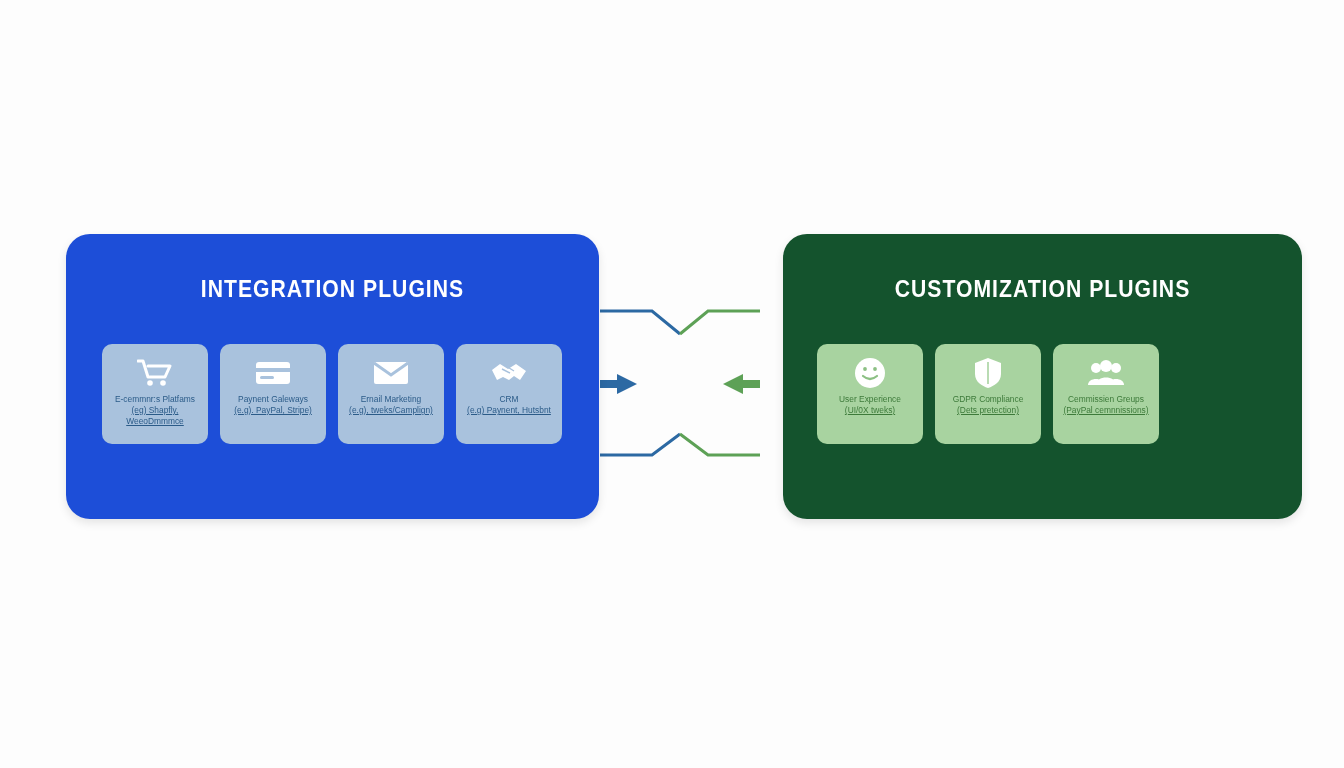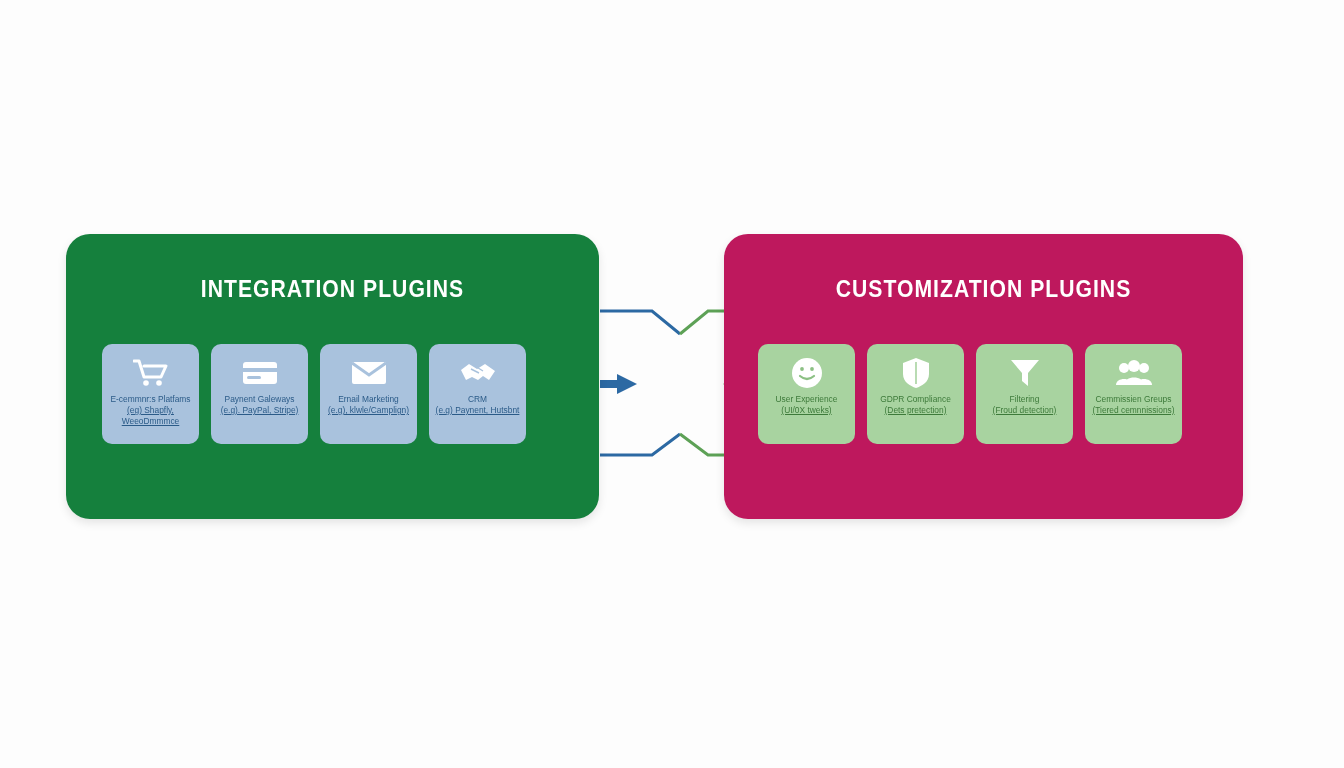--- a/index.html
+++ b/index.html
@@ -23,27 +23,27 @@
   .panel {
     position: absolute;
     top: 234px;
     height: 285px;
     border-radius: 24px;
     box-shadow: 0 4px 10px rgba(0,0,0,0.10);
   }
   .panel-left {
     left: 66px;
     width: 533px;
-    background: #15803d;
+    background: #1d4ed8;
     padding-left: 40px;
   }
   .panel-right {
-    left: 724px;
+    left: 783px;
     width: 519px;
-    background: #be185d;
+    background: #14532d;
   }
 
   .panel-title {
     position: absolute;
     top: 42px;
     left: 0;
     width: 100%;
     text-align: center;
     color: #ffffff;
     font-size: 23px;
@@ -57,21 +57,21 @@
   .card-row {
     position: absolute;
     top: 110px;
     display: flex;
     gap: 12px;
   }
   .card-row-left  { left: 36px;  }
   .card-row-right { left: 34px; align-items: center;  }
 
   .card {
-    width: 97px;
+    width: 106px;
     height: 100px;
     border-radius: 10px;
     display: flex;
     flex-direction: column;
     align-items: center;
     padding-top: 12px;
   }
   .card-blue  { background: #a9c2dd; }
   .card-green { background: #a8d3a0; }
 
@@ -193,21 +193,21 @@
 
       <div class="card card-blue">
         <span class="card-icon">
           <svg width="36" height="26" viewBox="0 0 36 26">
             <rect x="1" y="2" width="34" height="22" rx="2" fill="#ffffff"></rect>
             <path d="M1 3 L18 15 L35 3" fill="none" stroke="#a9c2dd" stroke-width="3"></path>
           </svg>
         </span>
         <span class="card-label">
           <span>Ernail Marketing</span>
-          <span class="sub">(e.g), klwle/Camplign)</span>
+          <span class="sub">(e.g), tweks/Camplign)</span>
         </span>
       </div>
 
       <div class="card card-blue">
         <span class="card-icon">
           <svg width="38" height="26" viewBox="0 0 38 26">
             <path d="M2 10 L10 4 L18 9 L26 4 L36 11 L30 20 L24 16 L19 20 L13 17 L7 20 Z" fill="#ffffff"></path>
             <path d="M12 9 L20 13 M16 6 L24 11" stroke="#a9c2dd" stroke-width="1.4"></path>
           </svg>
         </span>
@@ -246,46 +246,35 @@
             <path d="M14 1 L27 6 V17 C27 25 20 29 14 31 C8 29 1 25 1 17 V6 Z" fill="#ffffff"></path>
             <path d="M14 5 V27" stroke="#a8d3a0" stroke-width="1.6"></path>
           </svg>
         </span>
         <span class="card-label">
           <span>GDPR Compliance</span>
           <span class="sub">(Dets pretection)</span>
         </span>
       </div>
 
-      <div class="card card-green">
-        <span class="card-icon">
-          <svg width="32" height="32" viewBox="0 0 32 32">
-            <path d="M2 3 H30 L19 16 V29 L13 24 V16 Z" fill="#ffffff"></path>
-          </svg>
-        </span>
-        <span class="card-label">
-          <span>Filtering</span>
-          <span class="sub">(Froud detection)</span>
-        </span>
-      </div>
 
       <div class="card card-green">
         <span class="card-icon">
           <svg width="38" height="26" viewBox="0 0 38 26">
             <circle cx="9" cy="8" r="5" fill="#ffffff"></circle>
             <circle cx="29" cy="8" r="5" fill="#ffffff"></circle>
             <circle cx="19" cy="6" r="6" fill="#ffffff"></circle>
             <path d="M1 25 C1 17 17 17 17 25 Z" fill="#ffffff"></path>
             <path d="M21 25 C21 17 37 17 37 25 Z" fill="#ffffff"></path>
             <path d="M9 25 C9 15 29 15 29 25 Z" fill="#ffffff"></path>
           </svg>
         </span>
         <span class="card-label">
           <span>Cemmissien Greups</span>
-          <span class="sub">(Tiered cemnnissions)</span>
+          <span class="sub">(PayPal cemnnissions)</span>
         </span>
       </div>
 
     </div>
   </div>
 
 
 </div>
 
 </body></html>

